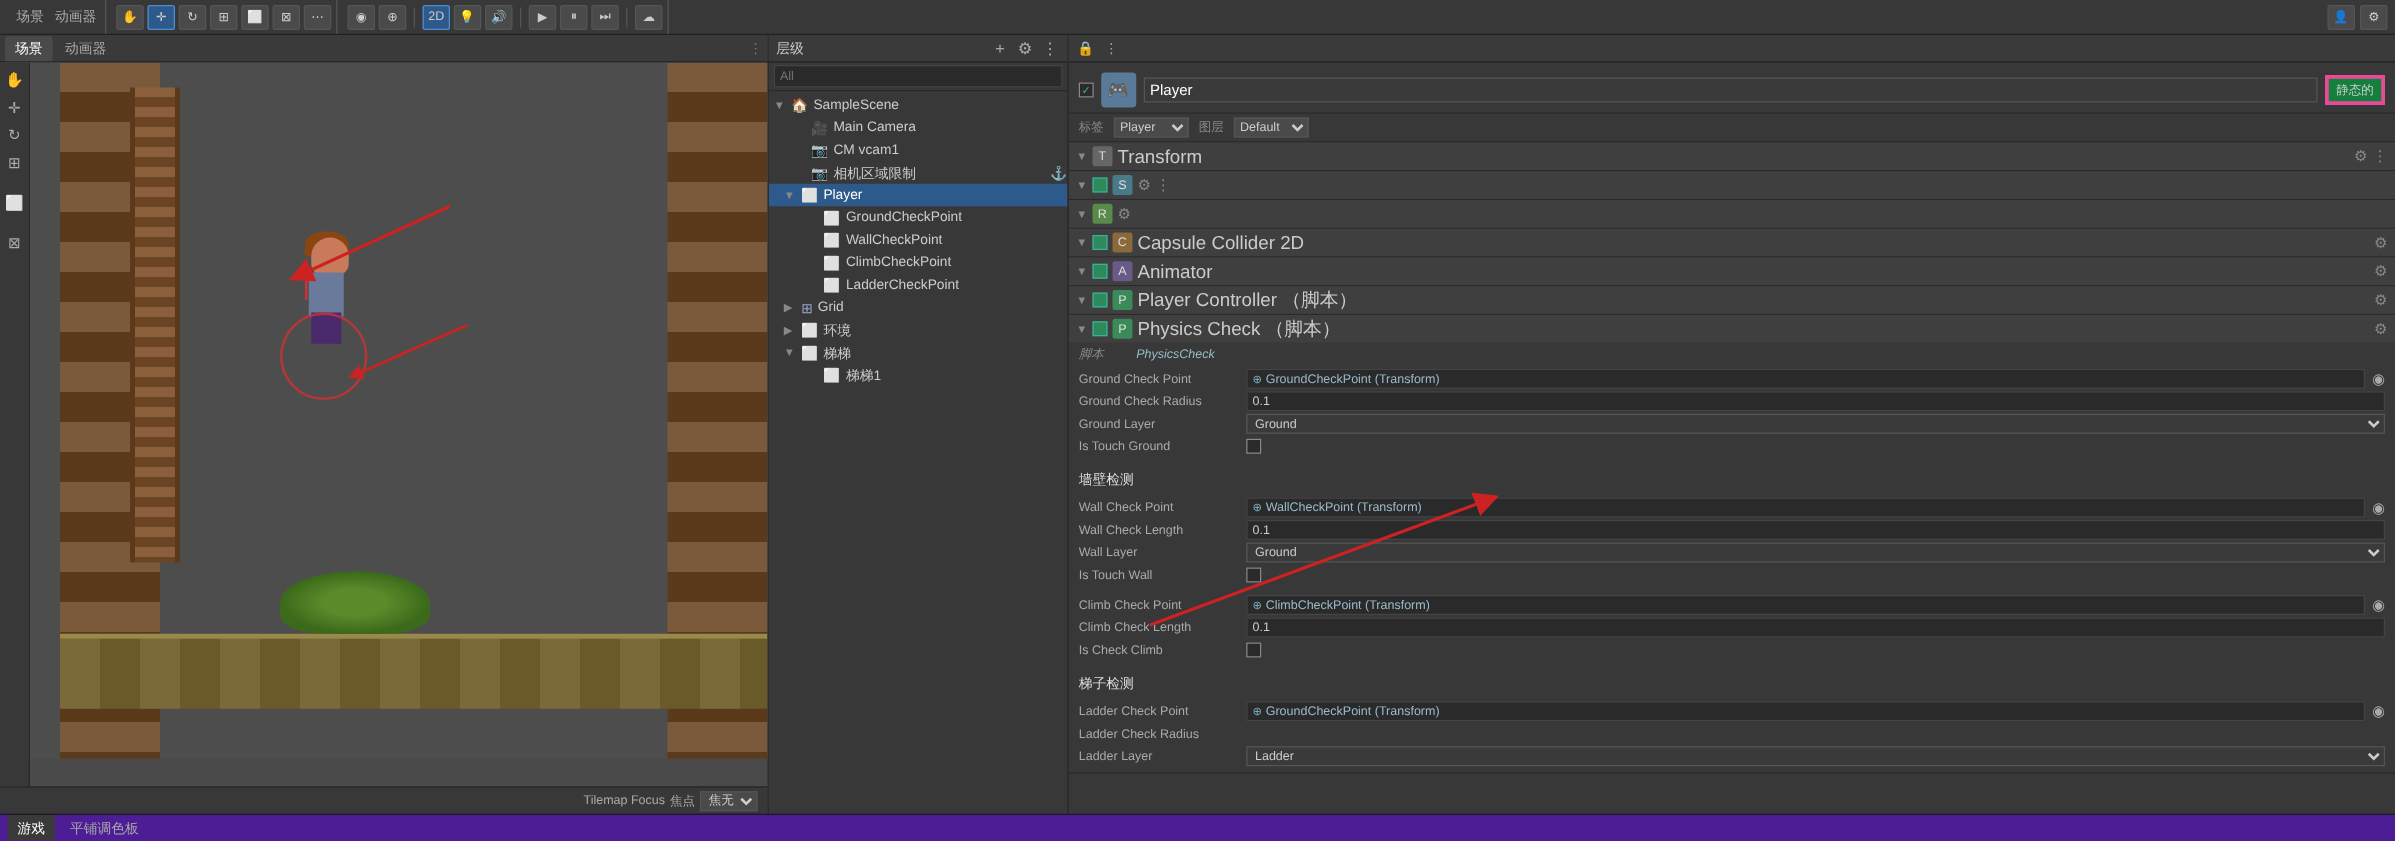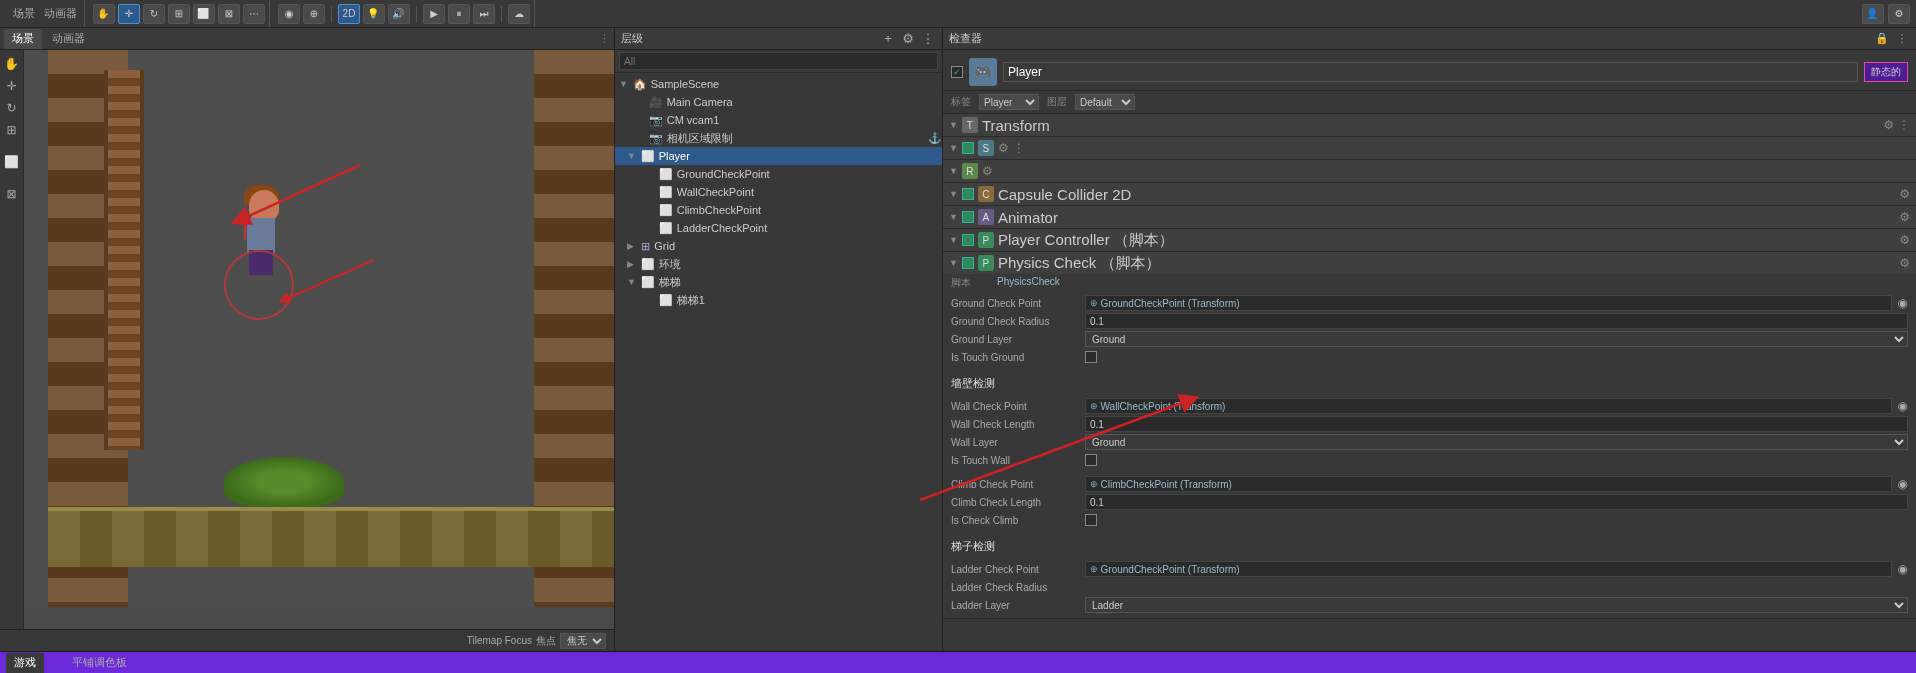--- a/index.html
+++ b/index.html
@@ -160,21 +160,21 @@
       background: #4a4a4a;
       border: 1px solid #555;
       color: #ccc;
       font-size: 10px;
       height: 16px;
       padding: 0 2px;
     }
 
     
     .middle-panel {
-      width: 328px;
+      width: 240px;
       display: flex;
       flex-direction: column;
       border-right: 1px solid #222;
       flex-shrink: 0;
       background: #383838;
     }
     .hierarchy-header {
       height: 22px;
       background: #3a3a3a;
       border-bottom: 1px solid #222;
@@ -281,22 +281,22 @@
       width: 28px;
       height: 28px;
       background: #5a7a9a;
       border-radius: 3px;
       display: flex;
       align-items: center;
       justify-content: center;
       font-size: 14px;
     }
     .insp-static-btn {
-      background: #4c1d95;
-      border: 1px solid #ec4899;
+      background: #15803d;
+      border: 3px solid #ec4899;
       color: #ccc;
       font-size: 10px;
       padding: 2px 6px;
       cursor: pointer;
     }
 
     .insp-tag-row {
       display: flex;
       align-items: center;
       padding: 3px 8px;
@@ -394,49 +394,50 @@
       height: 16px;
       padding: 0 4px;
       display: flex;
       align-items: center;
       gap: 3px;
     }
     .obj-ref-icon { color: #7ab; font-size: 9px; }
 
     .script-ref-row {
       display: flex;
+      align-items: center;
       padding: 2px 8px;
       gap: 6px;
       font-size: 10px;
       color: #888;
+      font-style: italic;
     }
     .script-ref-label { color: #888; min-width: 40px; }
     .script-ref-value { color: #9bc; }
 
     
     .physics-section {
       padding: 2px 8px 4px 8px;
     }
     .physics-section-title {
       font-size: 11px;
       color: #ddd;
       padding: 4px 0 3px 0;
       border-bottom: 1px solid #3a3a3a;
       margin-bottom: 2px;
     }
 
     
     .bottom-bar {
       height: 22px;
-      background: #6d28d9;
+      background: #4c1d95;
       border-top: 1px solid #1a1a1a;
       display: flex;
-      align-items: center;
       padding: 0 6px;
-      gap: 20px;
+      gap: 4px;
       flex-shrink: 0;
     }
     .bottom-tab {
       padding: 2px 8px;
       font-size: 11px;
       color: #aaa;
       cursor: pointer;
       height: 20px;
       display: flex;
       align-items: center;
@@ -831,21 +832,20 @@
         <marker id="arrowhead2" markerWidth="8" markerHeight="8" refX="4" refY="4" orient="auto">
           <polygon points="0 0, 8 4, 0 8" fill="#cc2222"></polygon>
         </marker>
       </defs>
       <line x1="180" y1="10" x2="60" y2="65" stroke="#cc2222" stroke-width="2.5" marker-end="url(#arrowhead2)"></line>
     </svg>
   </div>
 
   <div class="right-panel">
     <div class="inspector-header">
-      <span class="insp-title">检查器</span>
       <div class="insp-btn">🔒</div>
       <div class="insp-btn">⋮</div>
     </div>
     <div class="inspector-content">
 
       <div class="insp-object-header">
         <div class="insp-checkbox checked"></div>
         <div class="insp-obj-icon">🎮</div>
         <input type="text" style="flex: 1 1 0%; background: rgb(58, 58, 58); border: 1px solid rgb(85, 85, 85); color: rgb(255, 255, 255); font-size: 12px; height: 20px; padding: 0px 4px;" value="Player">
         <button class="insp-static-btn">静态的</button>

